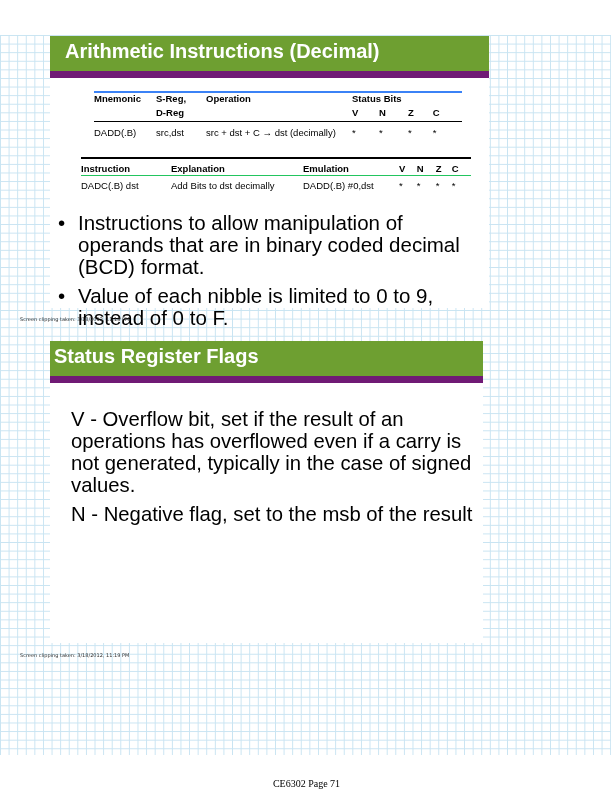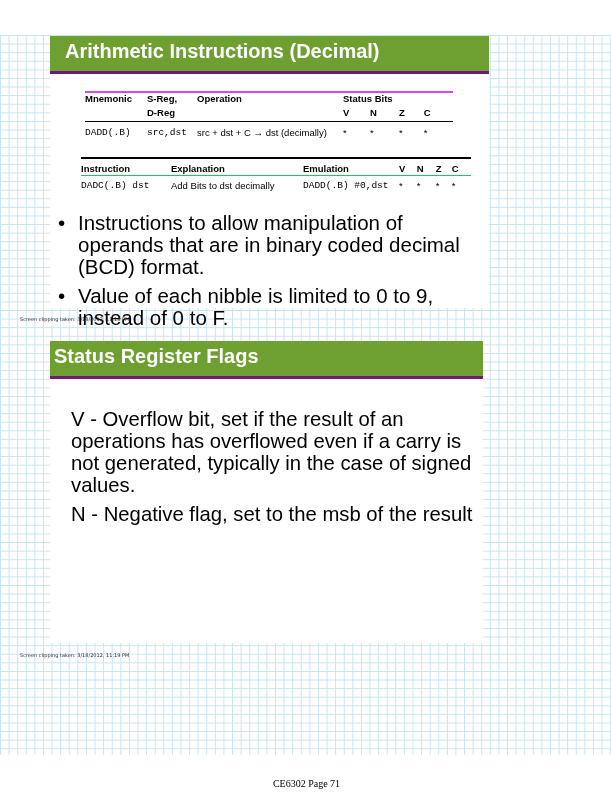--- a/index.html
+++ b/index.html
@@ -23,30 +23,30 @@
   .panel1 { left: 50px; top: 36px; width: 439px; height: 272px; }
   .panel2 { left: 50px; top: 341px; width: 433px; height: 302px; }
   .slide-title {
     background: #6e9f31;
     color: #fff;
     font-weight: bold;
     font-size: 20px;
     padding: 0 0 0 15px;
     height: 35px;
     line-height: 31px;
-    border-bottom: 3px solid #701a75;
+    border-bottom: 7px solid #701a75;
   }
   .panel2 .slide-title { padding-left: 4px; }
 
   
   .tbl { position: absolute; border-collapse: collapse; font-size: 9.5px; }
   .tbl th { font-weight: bold; text-align: left; padding: 0; }
   .tbl td { padding: 0; }
-  .mono { font-family: Liberation Mono, monospace; font-size: 9.5px; }
-  .tbl1 { left: 35px; top: 55px; width: 368px; border-top: 2px solid #d946ef; }
+  .mono { font-family: Liberation Sans, sans-serif; font-size: 9.5px; }
+  .tbl1 { left: 44px; top: 55px; width: 368px; border-top: 2px solid #3b82f6; }
   .tbl1 thead tr.r2 th { border-bottom: 1px solid #000; }
   .tbl1 th, .tbl1 td { height: 14px; vertical-align: top; }
   .tbl1 tbody td { padding-top: 5px; }
   .tbl2 { left: 31px; top: 121px; width: 390px; border-top: 2px solid #000; }
   .tbl2 thead th { border-bottom: 1px solid #22c55e; height: 14px; padding-top: 2px; }
   .tbl2 tbody td { padding-top: 4px; }
   .center { text-align: left; }
 
   .bullets { position: absolute; left: 6px; top: 176px; width: 430px; margin: 0; padding: 0; list-style: none; font-size: 20.5px; line-height: 22px; }
   .bullets li { position: relative; padding-left: 22px; margin-bottom: 7px; }

